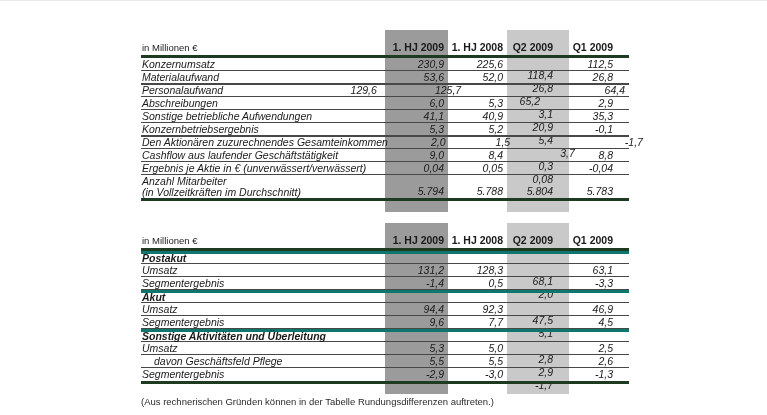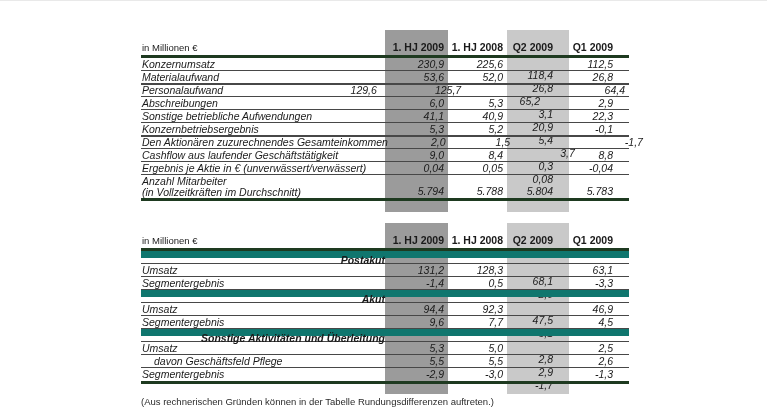--- a/index.html
+++ b/index.html
@@ -31,21 +31,21 @@
   .col { font-weight:bold; font-size:10.5px; text-align:right; padding-right:4px; }
   .c1 { width:63px; } .c2 { width:59px; } .c3 { width:50px;margin-top:22px; } .c4 { width:60px; }
 
   .rows { position:relative; z-index:1; }
   .row {
     position:relative; display:flex; align-items:center;
     height:13px; border-bottom:1px solid #474747; font-size:10.5px; line-height:11px;font-style:italic;
   }
   .row:last-child { border-bottom:none; }
   .row.thick { border-top:1px solid #474747;gap:46px; }
-  .row.section { border-top:7px solid #0f766e;text-align:right; }
+  .row.section { border-top:3px solid #0f766e; }
   .row.section .label { font-weight:bold; }
   .row.twoline { height:23px; align-items:flex-end; }
   .row.twoline .cell { padding-bottom:1px; }
   .label { width:244px; padding-left:1px; white-space:nowrap; }
   .row.indent .label { padding-left:13px; }
   .cell { text-align:right; padding-right:4px; white-space:nowrap; }
 
   .footnote { position:absolute; left:141px; top:396px; font-size:9.5px; color:#2b2b2b; }
 </style>
 </head>
@@ -93,21 +93,21 @@
           <div class="cell c1">6,0</div>
           <div class="cell c2">5,3</div>
           <div class="cell c3">3,1</div>
           <div class="cell c4">2,9</div>
         </div>
         <div class="row">
           <div class="label">Sonstige betriebliche Aufwendungen</div>
           <div class="cell c1">41,1</div>
           <div class="cell c2">40,9</div>
           <div class="cell c3">20,9</div>
-          <div class="cell c4">22,3</div>
+          <div class="cell c4">35,3</div>
         </div>
         <div class="row">
           <div class="label">Konzernbetriebsergebnis</div>
           <div class="cell c1">5,3</div>
           <div class="cell c2">5,2</div>
           <div class="cell c3">5,4</div>
           <div class="cell c4">-0,1</div>
         </div>
         <div class="row thick">
           <div class="label">Den Aktionären zuzurechnendes Gesamteinkommen</div>

